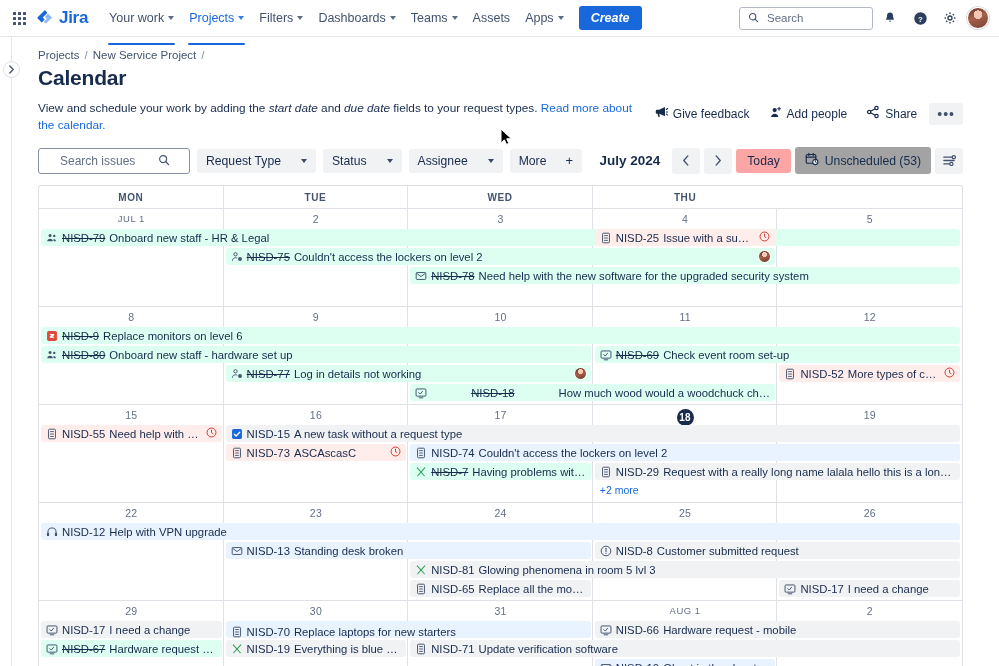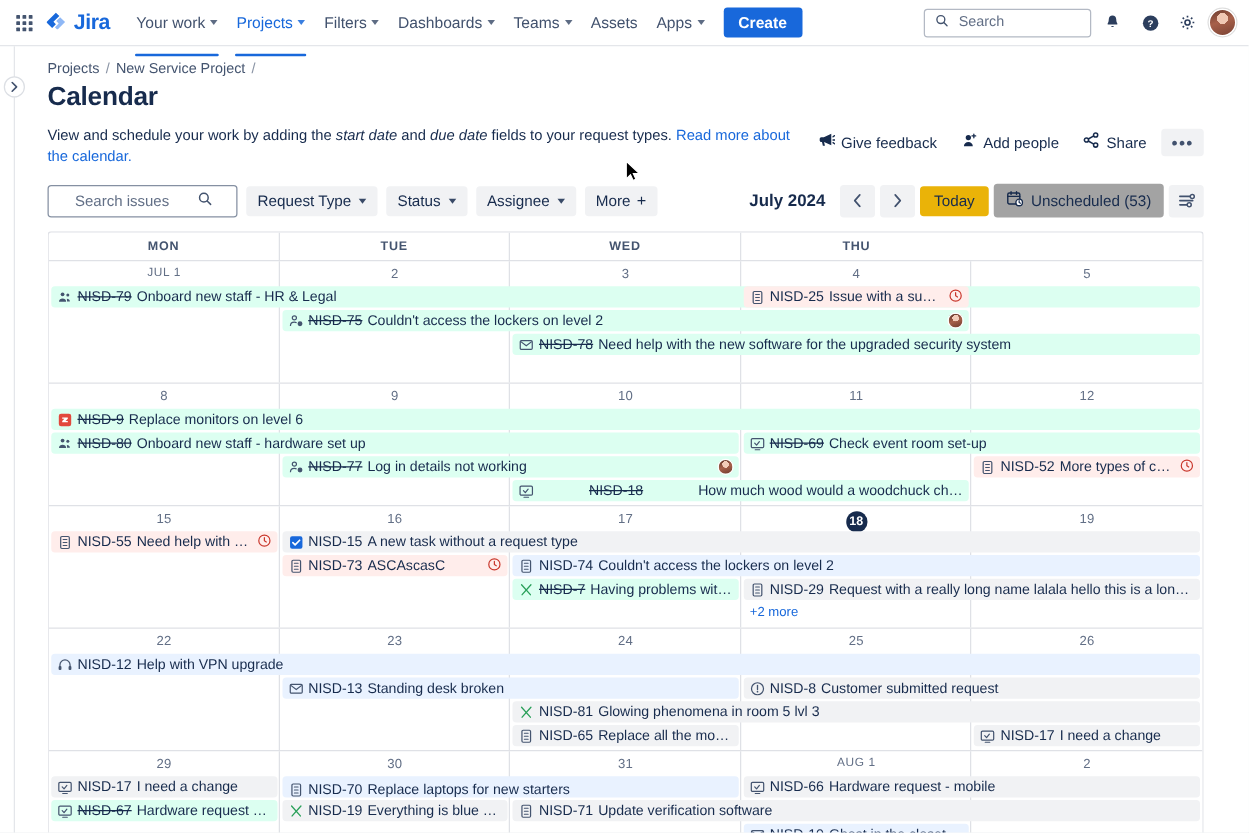--- a/index.html
+++ b/index.html
@@ -39,20 +39,21 @@
   }
   .nav-item.active { color:#1868db; }
   .nav-item.active::after {
     content:""; position:absolute; left:6px; right:6px; bottom:-9px; height:2px; background:#1868db; border-radius:1px;
   }
   .caret { width:0;height:0;border-left:3.5px solid transparent;border-right:3.5px solid transparent;border-top:4px solid currentColor; opacity:.85; margin-left:1px;}
   .create-btn {
     background:#1868db; color:#fff; font-size:12.5px; font-weight:600;
     padding:5px 12px; border-radius:3px; margin-left:8px; cursor:pointer; border:none;
     font-family:"Liberation Sans",sans-serif;
+    font-style:italic;
   }
 
   .nav-right { margin-left:auto; display:flex; align-items:center; gap:4px; }
   .searchbox {
     width:134px; height:23px; border:1px solid #b3b9c4; border-radius:3px;
     display:flex; align-items:center; gap:6px; padding:0 8px; background:#fff; cursor:text;
   }
   .searchbox input {
     border:none; outline:none; font-size:11.5px; color:#44546f; width:100%;
     background:transparent; font-family:"Liberation Sans",sans-serif;
@@ -100,30 +101,30 @@
   .search-issues {
     width:152px;height:26px;border:1px solid #8590a2;border-radius:3px;
     display:flex;align-items:center;padding:0 19px; background:#fff;
   }
   .search-issues input {
     border:none;outline:none;font-size:12px;color:#172b4d;width:100%;background:transparent;
     font-family:"Liberation Sans",sans-serif;
   }
   .search-issues input::placeholder{ color:#626f86; }
   .filter-btn {
-    display:flex;align-items:center;gap:5px;font-size:12.2px;color:#172b4d;font-weight:500;
+    display:flex;align-items:center;gap:19px;font-size:12.2px;color:#172b4d;font-weight:500;
     background:#f1f2f4;border-radius:3px;padding:5px 9px;cursor:pointer;white-space:nowrap;
   }
   .tb-right { margin-left:auto; display:flex; align-items:center; gap:4px; }
   .month-label { font-size:13.5px; font-weight:600; color:#172b4d; margin-right:8px; }
   .nav-arrow {
     width:28px;height:26px;background:#f1f2f4;border-radius:3px;display:flex;align-items:center;justify-content:center;
     cursor:pointer;color:#42526e;font-size:12px;
   }
-  .today-btn { font-size:12.2px;color:#172b4d;background:#eab308;border-radius:3px;padding:5px 11px;cursor:pointer;font-weight:500;}
+  .today-btn { font-size:12.2px;color:#172b4d;background:#fca5a5;border-radius:3px;padding:5px 11px;cursor:pointer;font-weight:500;}
   .unsched-btn { display:flex;align-items:center;gap:6px;font-size:12.2px;color:#172b4d;background:#a3a3a3;border-radius:3px;padding:5px 10px;cursor:pointer;font-weight:500;white-space:nowrap;}
   .settings-btn { width:28px;height:26px;background:#f1f2f4;border-radius:3px;display:flex;align-items:center;justify-content:center;cursor:pointer;}
 
   
   .calendar { margin-top:11px; border:1px solid #dfe1e6; border-radius:3px; border-bottom:none; overflow:hidden; }
   .cal-head { display:grid; grid-template-columns: repeat(5,1fr); border-bottom:1px solid #dfe1e6; }
   .cal-head div {
     font-size:10px; font-weight:600; letter-spacing:.6px; color:#44546f; text-align:center;
     padding:6px 0 5px; border-right:1px solid #dfe1e6;
   }

